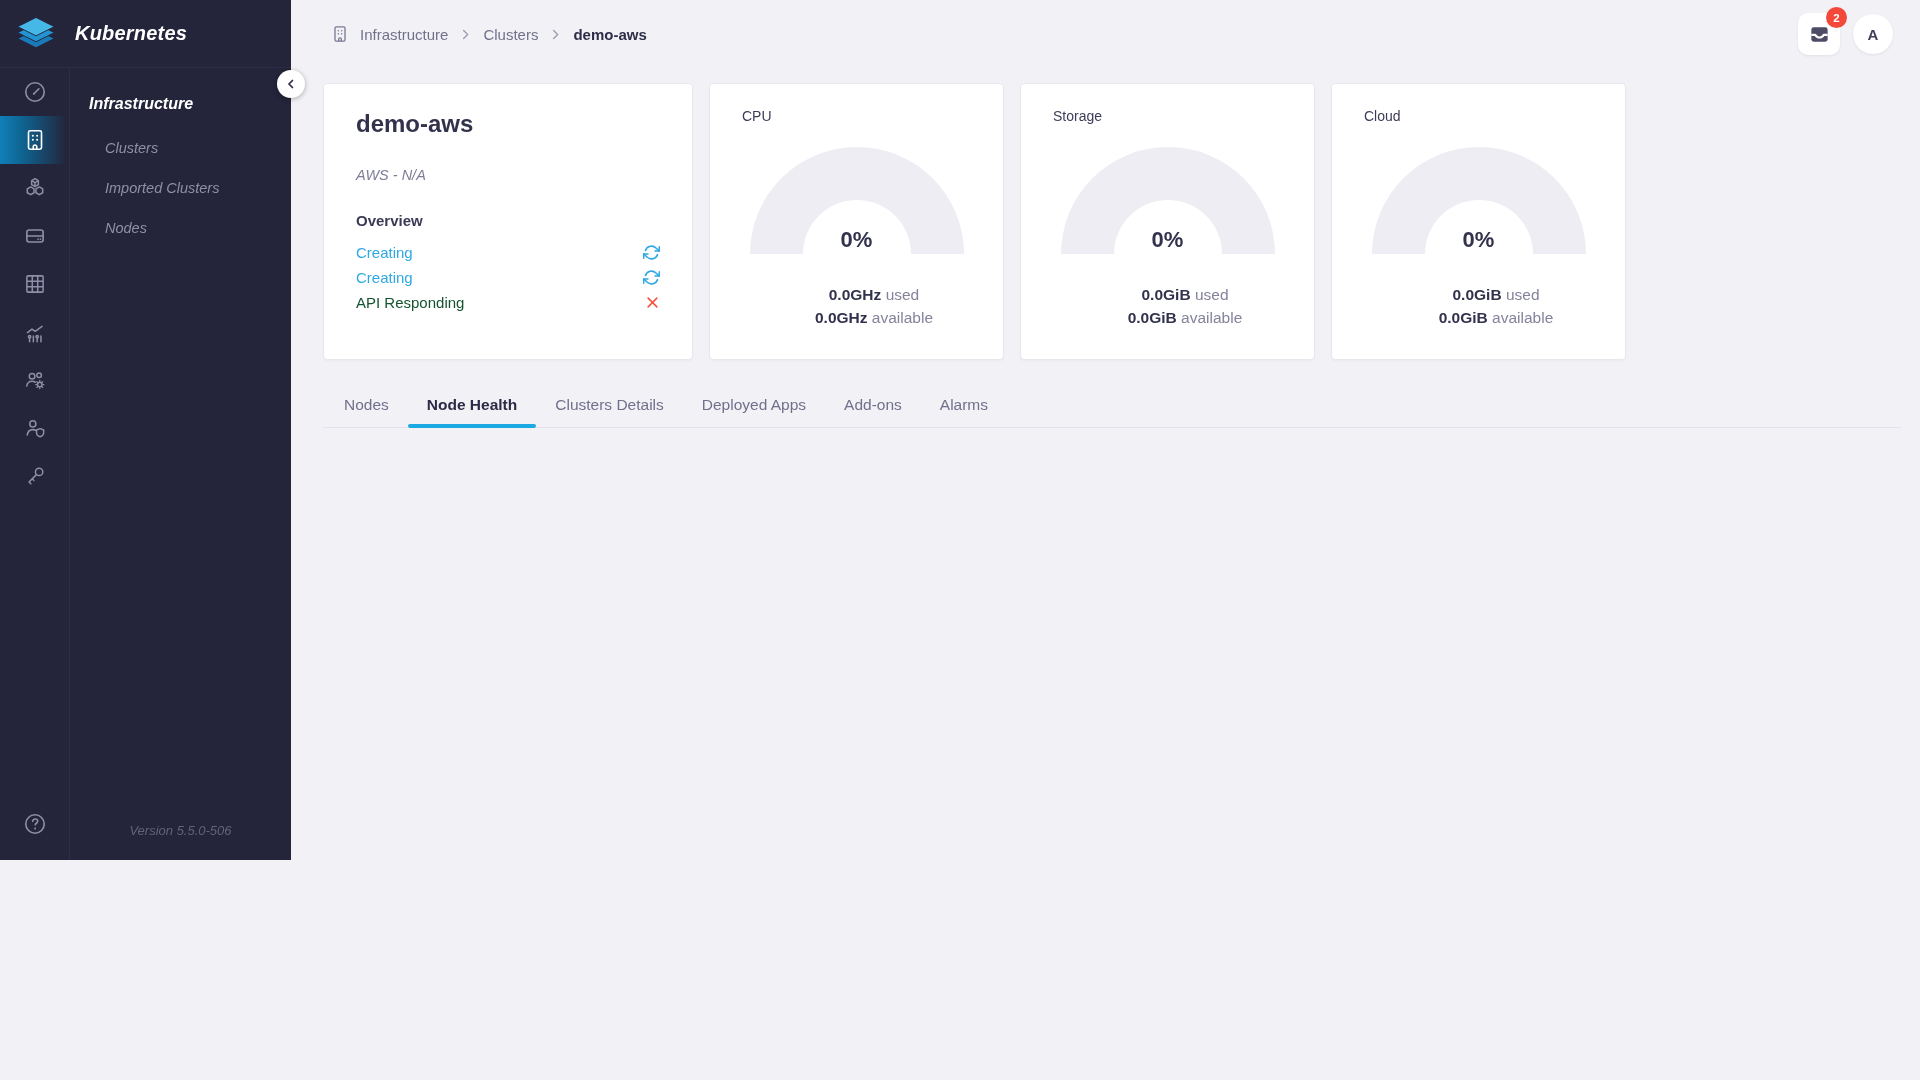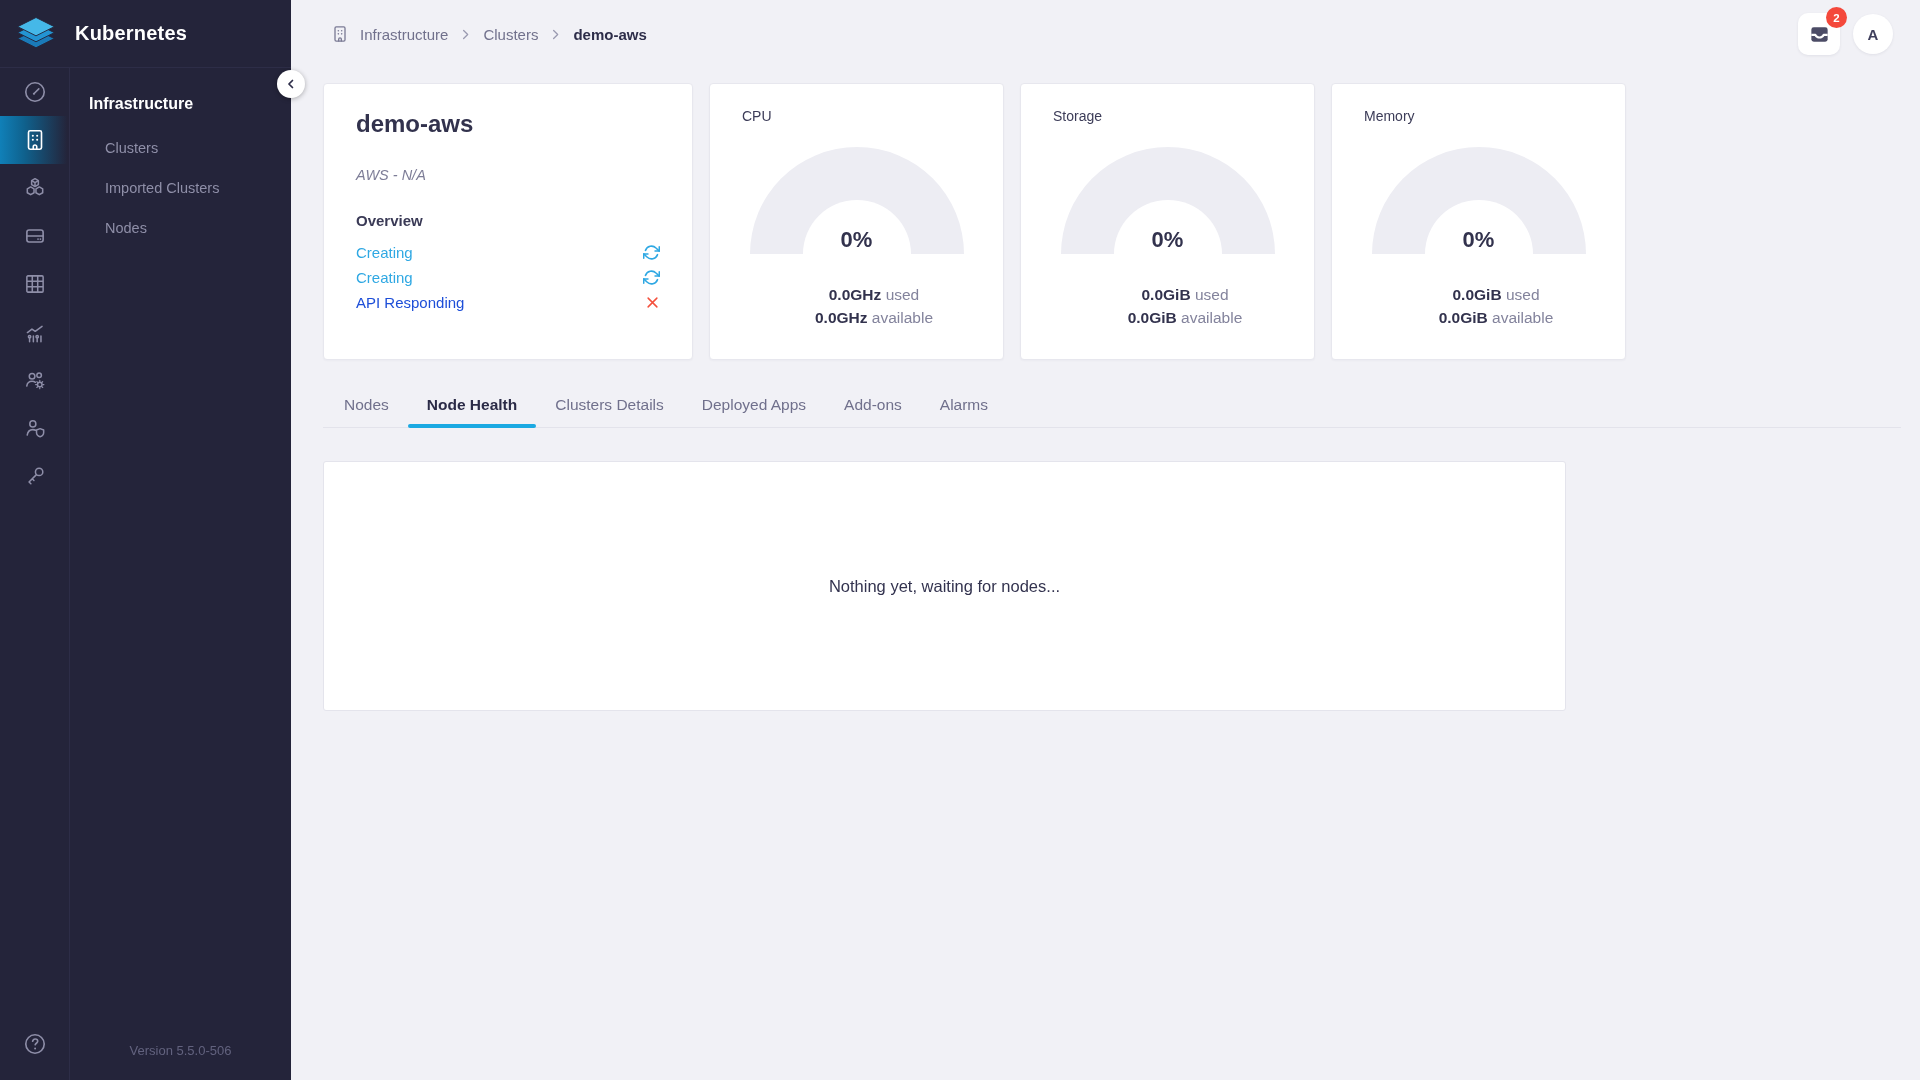--- a/index.html
+++ b/index.html
@@ -8,25 +8,26 @@
   body {
     font-family:"Liberation Sans", sans-serif;
     background:#f1f1f6;
     color:#32324d;
     display:flex;
   }
 
   
   .sidebar {
     position:relative;
-    width:291px; height:1080px;
+    width:291px; height:860px;
     background:#24243a;
     flex:0 0 291px;
     display:flex; flex-direction:column;
     z-index:2;
+    font-style:italic;
   }
   .logo-row {
     height:68px; flex:0 0 68px;
     display:flex; align-items:center;
     padding-left:14px;
     border-bottom:1px solid #2d2d47;
   }
   .logo-mark { width:44px; height:40px; display:block; }
   .brand-name {
     color:#ffffff; font-size:20px; font-weight:700;
@@ -119,21 +120,21 @@
   .cluster-card { width:370px; height:277px; padding:26px 32px; }
   .cluster-name { font-size:24px; font-weight:700; color:#32324d; }
   .cluster-sub { margin-top:29px; font-size:14.5px; color:#7d7d97;font-style:italic; }
   .overview-title { margin-top:29px; font-size:15px; font-weight:700; color:#3a3a56; }
   .status-list { margin-top:11px; }
   .status-row {
     display:flex; justify-content:space-between; align-items:center;
     height:25px; font-size:15px;
   }
   .status-label.loading { color:#2fa8e3; }
-  .status-label.plain { color:#1d4ed8; }
+  .status-label.plain { color:#14532d; }
   .status-icon { display:flex; }
   .spin { animation:spin 1.4s linear infinite; transform-origin:50% 50%; }
   @keyframes spin { to { transform:rotate(360deg); } }
 
   .metric-card { width:295px; height:277px; padding:24px 0; }
   .metric-title { margin-left:32px; font-size:14px; font-weight:500; color:#3c3c58; }
   .gauge { position:relative; width:214px; height:107px; margin:23px auto 0; }
   .gauge-arc { position:absolute; inset:0; background:#ededf3; border-radius:107px 107px 0 0; }
   .gauge-hole { position:absolute; left:53px; bottom:0; width:108px; height:54px;
                 background:#ffffff; border-radius:108px 108px 0 0; }
@@ -387,21 +388,21 @@
           <div class="gauge-hole"></div>
           <div class="gauge-percent">0%</div>
         </div>
         <div class="metric-stats">
           <div><b>0.0GiB</b> <span>used</span></div>
           <div><b>0.0GiB</b> <span>available</span></div>
         </div>
       </section>
 
       <section class="card metric-card">
-        <div class="metric-title">Memory</div>
+        <div class="metric-title">Cloud</div>
         <div class="gauge">
           <div class="gauge-arc"></div>
           <div class="gauge-hole"></div>
           <div class="gauge-percent">0%</div>
         </div>
         <div class="metric-stats">
           <div><b>0.0GiB</b> <span>used</span></div>
           <div><b>0.0GiB</b> <span>available</span></div>
         </div>
       </section>
@@ -410,18 +411,15 @@
 
     <div class="tabs">
       <button class="tab">Nodes</button>
       <button class="tab active">Node Health</button>
       <button class="tab">Clusters Details</button>
       <button class="tab">Deployed Apps</button>
       <button class="tab">Add-ons</button>
       <button class="tab">Alarms</button>
     </div>
 
-    <div class="empty-card">
-      <span class="empty-msg">Nothing yet, waiting for nodes...</span>
-    </div>
 
   </div>
 </div>
 
 </body></html>

